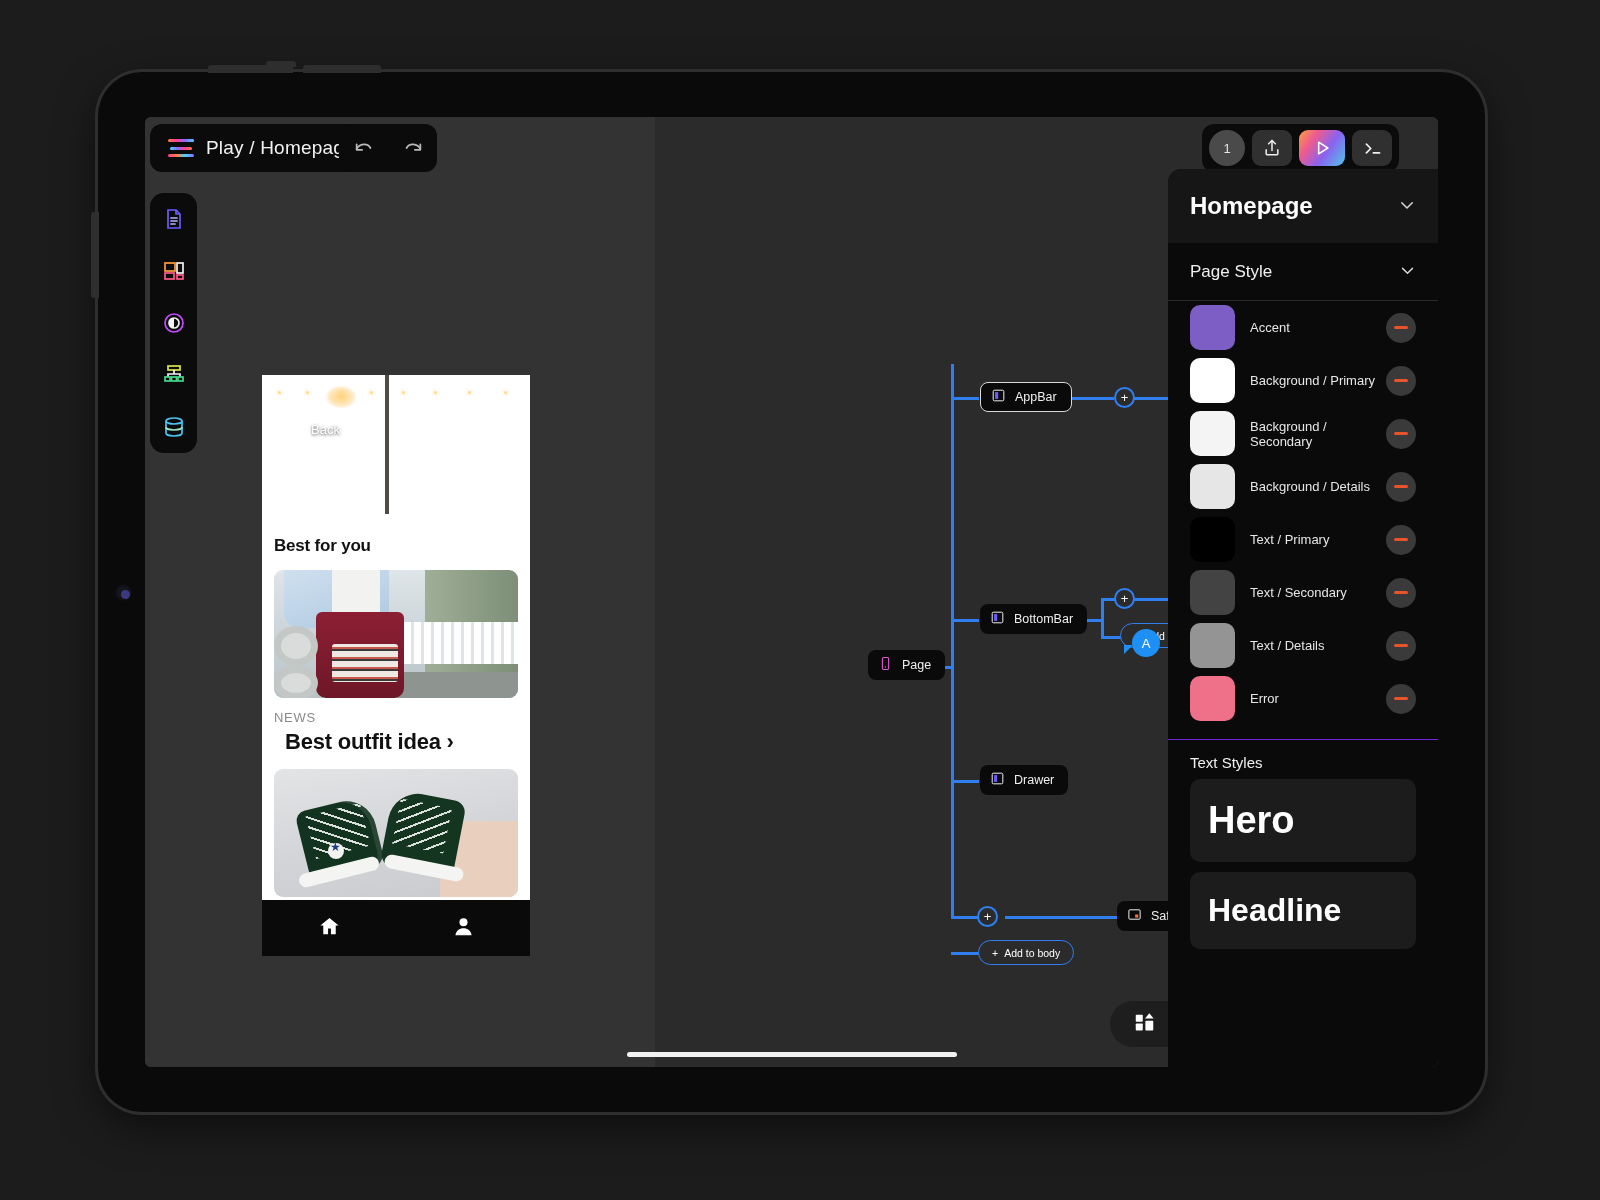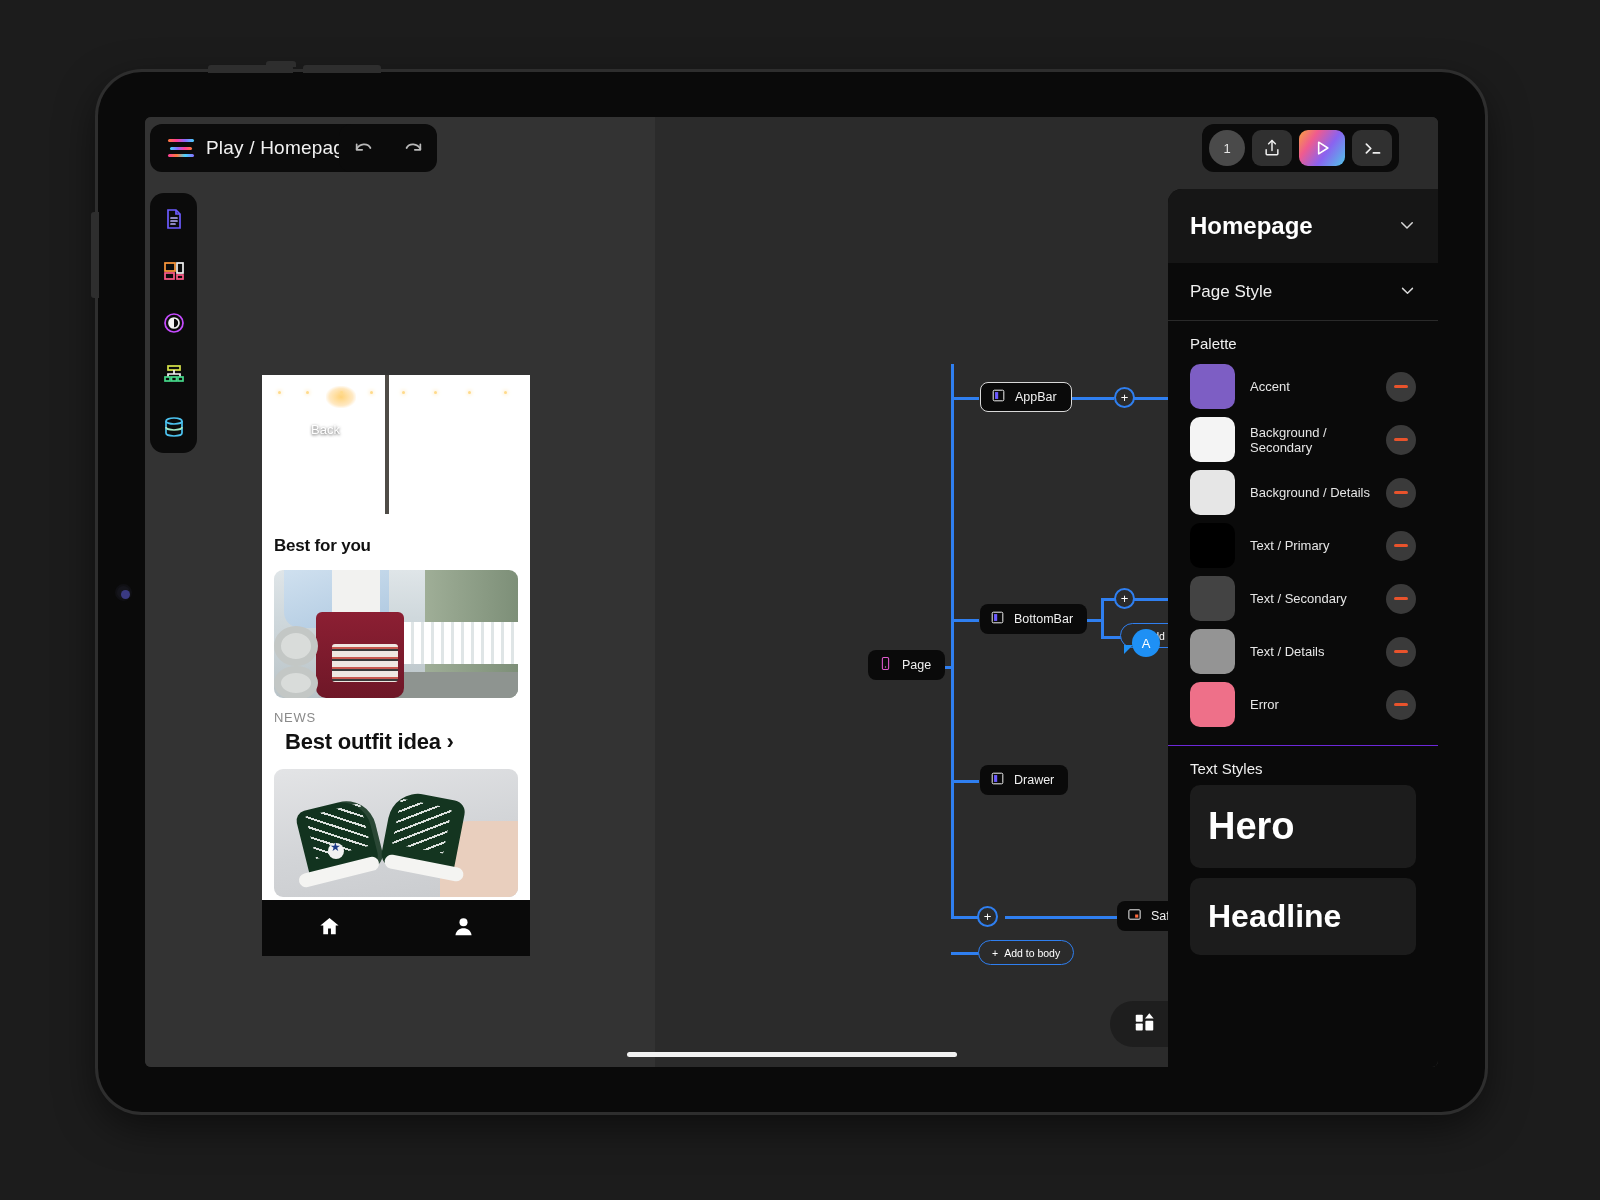--- a/index.html
+++ b/index.html
@@ -225,21 +225,21 @@
     height:46px; padding:0 24px; border-radius:24px; background:#1e1e1e;
     display:flex; align-items:center; gap:14px; color:#f0f0f0; font-size:16px;
   }
   #home-indicator {
     position:absolute; left:50%; transform:translateX(-50%); bottom:10px;
     width:330px; height:5px; border-radius:3px; background:#f2f2f2;
   }
 
   
   #inspector {
-    position:absolute; right:0; top:72px; width:270px; bottom:0;
+    position:absolute; right:0; top:52px; width:270px; bottom:0;
     background:#0a0a0a; border-radius:14px 0 0 0; overflow:hidden;
   }
   #panel-header {
     height:74px; display:flex; align-items:center; justify-content:space-between;
     padding:0 22px; background:#161616;
   }
   #panel-title { color:#ffffff; font-size:24px; font-weight:bold; }
   .chev { color:#d8d8d8; font-size:14px; }
   #page-style-row {
     height:58px; display:flex; align-items:center; justify-content:space-between;
@@ -585,26 +585,32 @@
 
       <div id="page-style-row">
         <span id="page-style-label">Page Style</span>
         <span class="chev">
           <svg width="17" height="17" viewBox="0 0 24 24" fill="none" stroke="currentColor" stroke-width="2" stroke-linecap="round" stroke-linejoin="round">
               <path d="M5 9l7 7 7-7"></path>
             </svg>
         </span>
       </div>
 
-      <div class="sect-label">Palette</div>
 
       <div id="palette-list">
           <div class="pal-row">
             <div class="swatch" style="background: rgb(125, 94, 196);"></div>
             <div class="pal-name">Accent</div>
+            <div class="minus-btn">
+              <i></i>
+            </div>
+          </div>
+          <div class="pal-row">
+            <div class="swatch" style="background: rgb(255, 255, 255);"></div>
+            <div class="pal-name">Background / Primary</div>
             <div class="minus-btn">
               <i></i>
             </div>
           </div>
           <div class="pal-row">
             <div class="swatch" style="background: rgb(244, 244, 244);"></div>
             <div class="pal-name">Background / Secondary</div>
             <div class="minus-btn">
               <i></i>
             </div>

